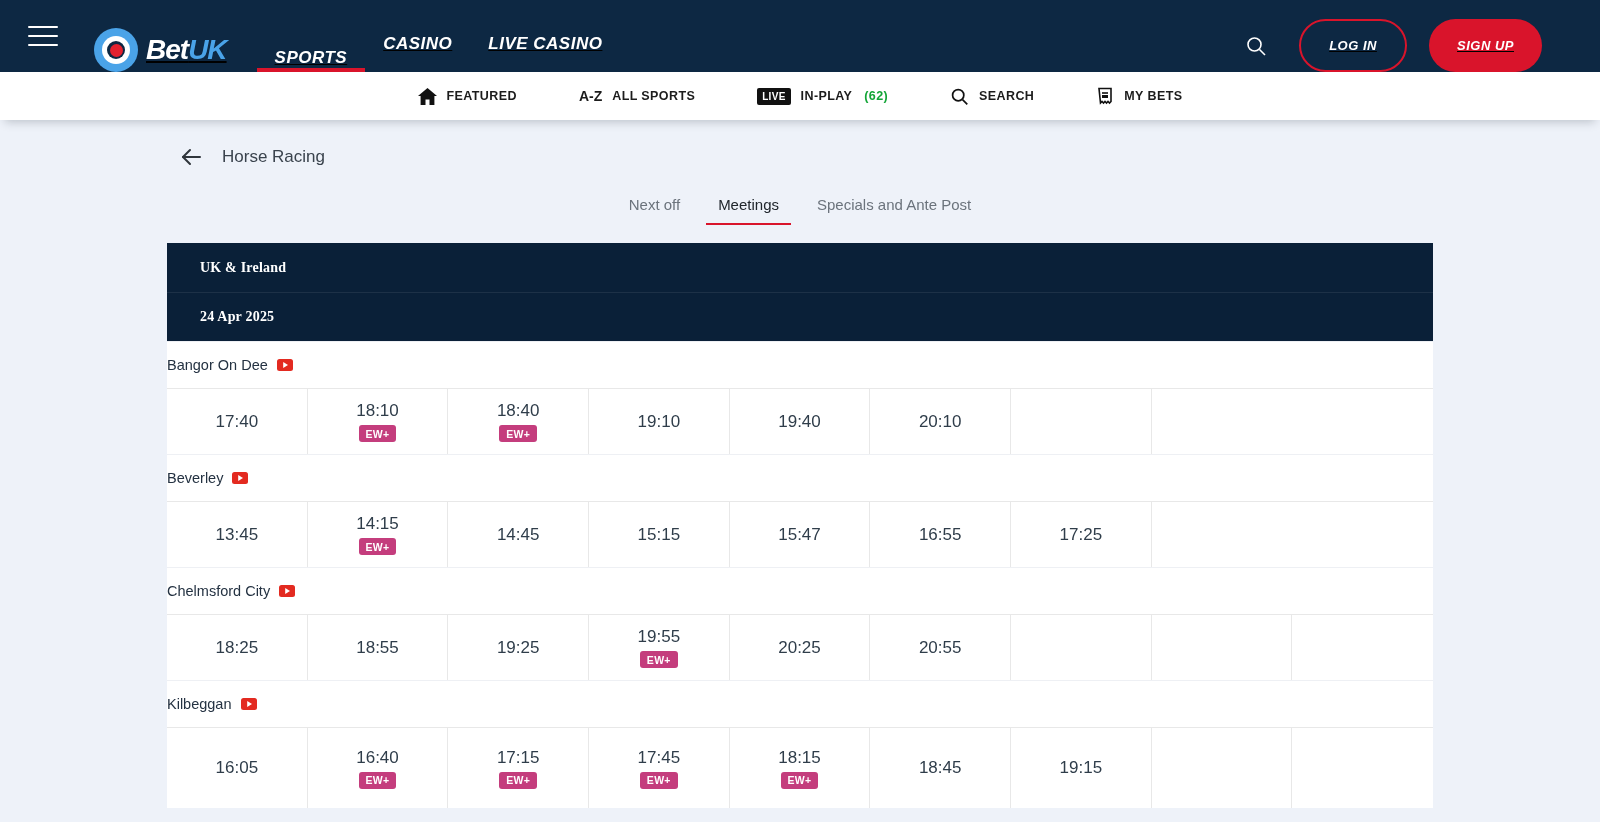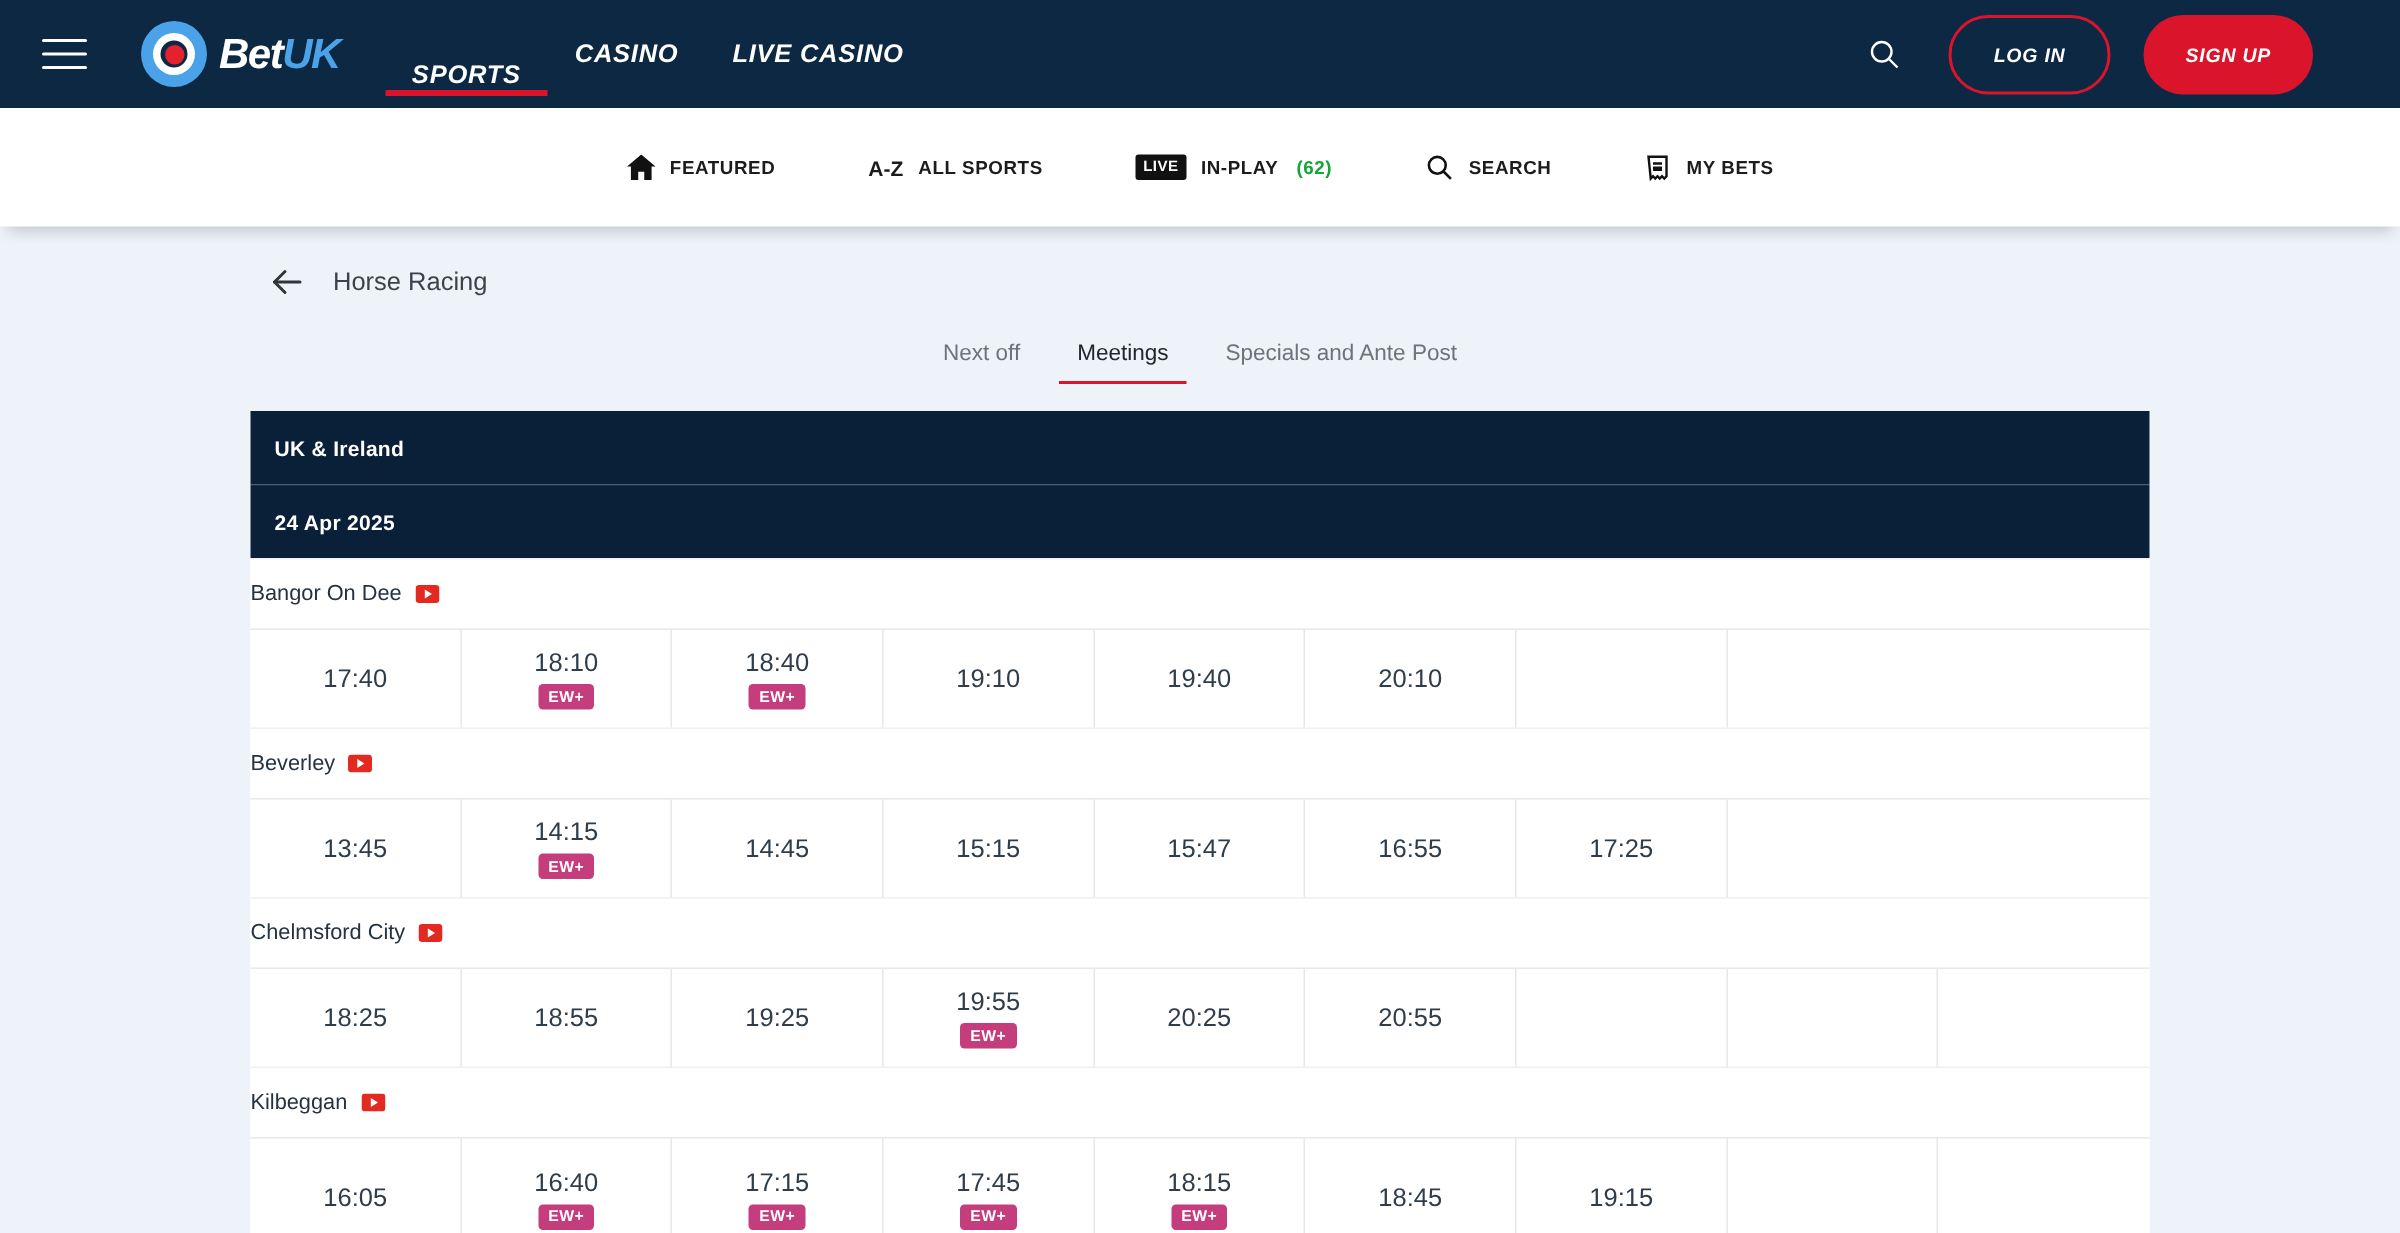--- a/index.html
+++ b/index.html
@@ -11,58 +11,58 @@
     --ew-pink:#c43d7d;
     --page-bg:#eef2f9;
     --border:#e8e8e8;
     --text-dark:#1c1c1c;
   }
   *{margin:0;padding:0;box-sizing:border-box;}
   html,body{width:1600px;height:822px;overflow:hidden;}
   body{font-family:"Liberation Sans",sans-serif;background:var(--page-bg);}
 
   
-  .top-nav{height:72px;background:var(--navy);display:flex;align-items:center;padding:0 58px 0 28px;}
+  .top-nav{height:72px;background:var(--navy);display:flex;align-items:flex-end;padding:0 58px 0 28px;text-decoration:underline;}
   .hamburger{width:42px;display:flex;flex-direction:column;justify-content:center;gap:7px;cursor:pointer;align-self:center;height:40px;}
   .hamburger span{display:block;width:30px;height:2px;background:#fff;border-radius:1px;}
   .logo{display:flex;align-items:center;margin-left:24px;margin-right:30px;cursor:pointer;}
   .roundel{width:44px;height:44px;border-radius:50%;background:var(--logo-blue);display:flex;align-items:center;justify-content:center;}
   .roundel .r2{width:28px;height:28px;border-radius:50%;background:#fff;display:flex;align-items:center;justify-content:center;}
   .roundel .r3{width:18px;height:18px;border-radius:50%;background:var(--navy);display:flex;align-items:center;justify-content:center;}
   .roundel .r4{width:13px;height:13px;border-radius:50%;background:#e3212f;}
   .logo-text{font-size:28px;font-weight:800;font-style:italic;letter-spacing:-1px;margin-left:8px;color:#fff;}
   .logo-text .uk{color:var(--logo-blue);}
   .main-links{display:flex;align-items:stretch;}
   .nav-link{display:flex;align-items:center;padding:0 18px;color:#fff;font-size:17px;font-weight:700;font-style:italic;letter-spacing:.5px;border-bottom:4px solid transparent;padding-top:4px;cursor:pointer;}
   .nav-link.active{border-bottom-color:var(--red);margin-top:28px;}
   .top-right{margin-left:auto;display:flex;align-items:center;gap:22px;}
   .search-btn{cursor:pointer;display:flex;align-items:center;margin-right:10px;}
   .pill{height:53px;min-width:108px;border-radius:999px;display:flex;align-items:center;justify-content:center;font-size:13px;font-weight:700;font-style:italic;letter-spacing:.5px;color:#fff;cursor:pointer;padding:0 28px;}
   .pill.outline{border:2px solid var(--red);background:transparent;}
   .pill.solid{background:var(--red);}
 
   
-  .sub-nav{height:79px;background:#fff;display:flex;align-items:center;justify-content:center;gap:62px;box-shadow:0 7px 9px -5px rgba(40,50,65,.25);position:relative;z-index:5;}
+  .sub-nav{height:48px;background:#fff;display:flex;align-items:center;justify-content:center;gap:62px;box-shadow:0 7px 9px -5px rgba(40,50,65,.25);position:relative;z-index:5;}
   .sub-item{display:flex;align-items:center;gap:10px;cursor:pointer;color:var(--text-dark);font-size:12.5px;font-weight:700;letter-spacing:.4px;}
   .az-glyph{font-size:14px;font-weight:800;letter-spacing:0;}
   .live-glyph{background:#111;color:#fff;font-size:10px;font-weight:800;padding:3px 5px;border-radius:2px;letter-spacing:.3px;}
   .inplay-count{color:var(--green);font-weight:700;margin-left:2px;}
 
   
   .content{width:1600px;}
   .breadcrumb{margin:22px 0 0 180px;display:flex;align-items:center;gap:20px;height:30px;}
   .back-arrow{cursor:pointer;display:flex;align-items:center;}
   .page-title{font-size:17px;color:#3a434d;}
   .tabs{display:flex;justify-content:center;gap:14px;margin-top:16px;}
   .tab{padding:8px 12px 10px;font-size:15px;color:#6b737c;cursor:pointer;border-bottom:2.5px solid transparent;}
   .tab.active{color:#20262c;border-bottom-color:var(--red);}
 
   
   .table-wrap{margin:18px 167px 0;width:1266px;background:#fff;}
-  .dark-row{height:49px;background:var(--header-navy);color:#fff;display:flex;align-items:center;padding-left:16px;font-size:14px;font-weight:700;letter-spacing:.2px;}
+  .dark-row{height:49px;background:var(--header-navy);color:#fff;display:flex;align-items:center;padding-left:33px;font-size:14px;font-weight:700;letter-spacing:.2px;font-family:Liberation Serif, serif;}
   .dark-row.date{border-top:1px solid rgba(255,255,255,.08);font-weight:700;}
   .meeting-name-row{height:47px;display:flex;align-items:center;padding-left:0;gap:9px;background:#fff;border-top:1px solid #eef0f4;cursor:pointer;}
   .meeting-name{font-size:14.5px;color:#243242;}
   .times-row{display:grid;grid-template-columns:repeat(9,1fr);height:66px;border-top:1px solid var(--border);background:#fff;}
   .meeting-block:last-child .times-row{height:81px;}
   .time-cell{display:flex;flex-direction:column;align-items:center;justify-content:center;border-right:1px solid var(--border);cursor:pointer;}
   .time-cell:last-child{border-right:none;}
   .time-cell.empty{cursor:default;}
   .race-time{font-size:17px;color:#2f3d4a;}
   .ew-badge{margin-top:4px;background:var(--ew-pink);color:#fff;font-size:10.5px;font-weight:700;letter-spacing:.3px;padding:2.5px 7px;border-radius:3px;}

